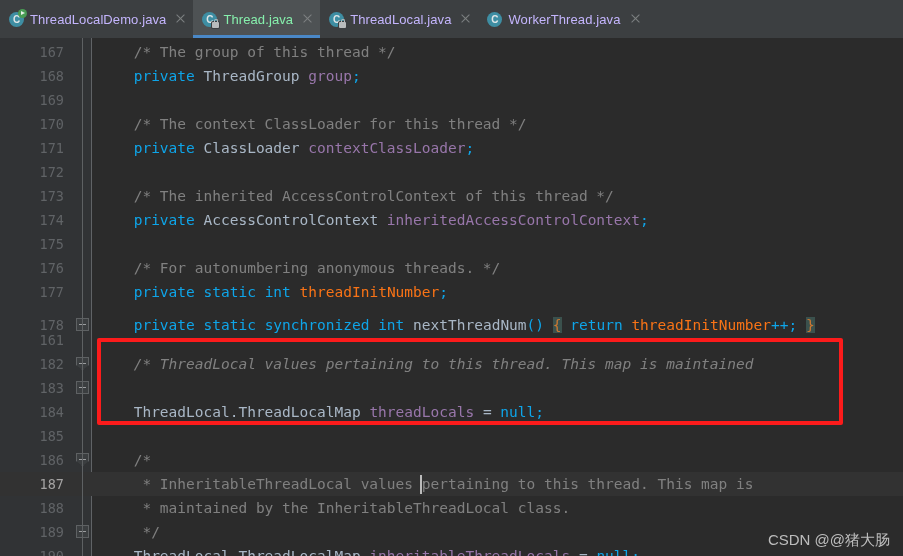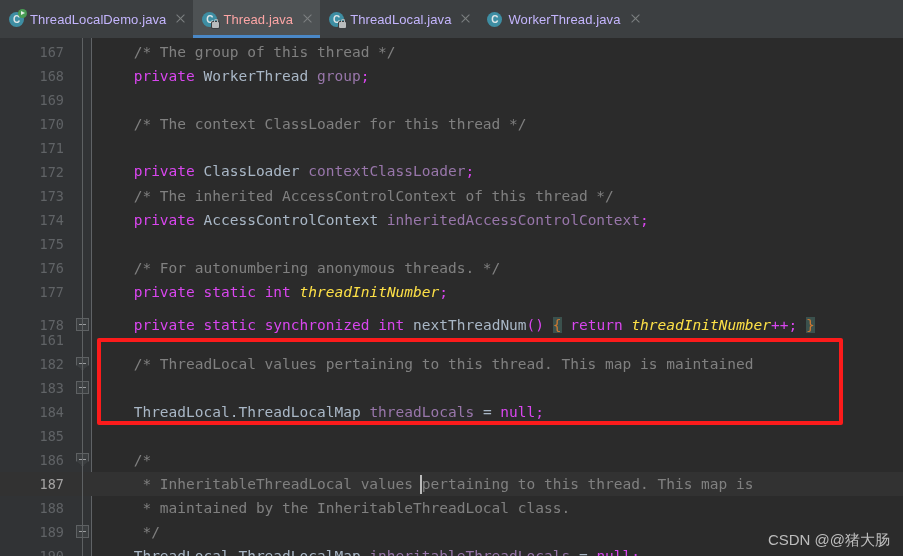--- a/index.html
+++ b/index.html
@@ -102,21 +102,21 @@
     left: 3px; top: 2px;
     border-left: 4px solid #e7f2e8;
     border-top: 2.5px solid transparent;
     border-bottom: 2.5px solid transparent;
   }
   .tab-label {
     font-size: 13px;
     color: #c4b5fd;
     letter-spacing: 0.1px;
   }
-  .tab.active .tab-label { color: #fca5a5; text-align: right; }
+  .tab.active .tab-label { color: #86efac; text-align: right; }
   .tab-close {
     margin-left: 8px;
     width: 12px; height: 12px;
     position: relative;
     flex: 0 0 auto;
     cursor: pointer;
   }
   .tab-close::before, .tab-close::after {
     content: "";
     position: absolute;
@@ -205,25 +205,25 @@
 
   
   .foldline {
     position: absolute;
     left: 82px;
     width: 1px;
     background: #5e6163;
   }
 
   
-  .kw   { color: #d946ef; }
+  .kw   { color: #0ea5e9; }
   .cm   { color: #808080; }
   .typ  { color: #a9b7c6; }
   .fld  { color: #9876aa; }
-  .sfld { color: #fde047; font-style: italic; }
+  .sfld { color: #f97316; }
   .op   { color: #a9b7c6; }
   .brc  { color: #cc7832; background: #3b514d; }
 
   
   #caret {
     position: absolute;
     width: 2px; height: 19px;
     background: #bbbbbb;
   }
 
@@ -291,33 +291,33 @@
 
 <div id="editor">
   <div id="gutter"></div>
   <div id="rows">
       <div class="row" style="top: 2px;">
         <span class="num">167</span>
         <span class="code" style="left: 133.68px;"><span class="cm">/* The group of this thread */</span></span>
       </div>
       <div class="row" style="top: 26px;">
         <span class="num">168</span>
-        <span class="code" style="left: 133.68px;"><span class="kw">private</span><span class="op"> </span><span class="typ">WorkerThread</span><span class="op"> </span><span class="fld">group</span><span class="kw">;</span></span>
+        <span class="code" style="left: 133.68px;"><span class="kw">private</span><span class="op"> </span><span class="typ">ThreadGroup</span><span class="op"> </span><span class="fld">group</span><span class="kw">;</span></span>
       </div>
       <div class="row" style="top: 50px;">
         <span class="num">169</span>
         <span class="code" style="left: 100px;"></span>
       </div>
       <div class="row" style="top: 74px;">
         <span class="num">170</span>
         <span class="code" style="left: 133.68px;"><span class="cm">/* The context ClassLoader for this thread */</span></span>
       </div>
       <div class="row" style="top: 98px;">
         <span class="num">171</span>
-        <span class="code" style="left: 133.68px; margin-top: 23px;"><span class="kw">private</span><span class="op"> </span><span class="typ">ClassLoader</span><span class="op"> </span><span class="fld">contextClassLoader</span><span class="kw">;</span></span>
+        <span class="code" style="left: 133.68px;"><span class="kw">private</span><span class="op"> </span><span class="typ">ClassLoader</span><span class="op"> </span><span class="fld">contextClassLoader</span><span class="kw">;</span></span>
       </div>
       <div class="row" style="top: 122px;">
         <span class="num">172</span>
         <span class="code" style="left: 100px;"></span>
       </div>
       <div class="row" style="top: 146px;">
         <span class="num">173</span>
         <span class="code" style="left: 133.68px;"><span class="cm">/* The inherited AccessControlContext of this thread */</span></span>
       </div>
       <div class="row" style="top: 170px; padding-left: 8px;">
@@ -341,21 +341,21 @@
         <span class="fold plus"></span>
         <span class="code" style="left: 133.68px;"><span class="kw">private</span><span class="op"> </span><span class="kw">static</span><span class="op"> </span><span class="kw">synchronized</span><span class="op"> </span><span class="kw">int</span><span class="op"> </span><span class="typ">nextThreadNum</span><span class="kw">()</span><span class="op"> </span><span class="brc">{</span><span class="op"> </span><span class="kw">return</span><span class="op"> </span><span class="sfld">threadInitNumber</span><span class="kw">++;</span><span class="op"> </span><span class="brc">}</span></span>
       </div>
       <div class="row" style="top: 290px;">
         <span class="num">161</span>
         <span class="code" style="left: 100px;"></span>
       </div>
       <div class="row" style="top: 314px;">
         <span class="num">182</span>
         <span class="fold start"></span>
-        <span class="code" style="left: 133.68px;"><span class="cm">/* ThreadLocal values pertaining to this thread. This map is maintained</span></span>
+        <span class="code" style="left: 133.68px; font-style: italic;"><span class="cm">/* ThreadLocal values pertaining to this thread. This map is maintained</span></span>
       </div>
       <div class="row" style="top: 338px;">
         <span class="num">183</span>
         <span class="fold end"></span>
       </div>
       <div class="row" style="top: 362px;">
         <span class="num">184</span>
         <span class="code" style="left: 133.68px;"><span class="typ">ThreadLocal.ThreadLocalMap</span><span class="op"> </span><span class="fld">threadLocals</span><span class="op"> = </span><span class="kw">null</span><span class="kw">;</span></span>
       </div>
       <div class="row" style="top: 386px;">

